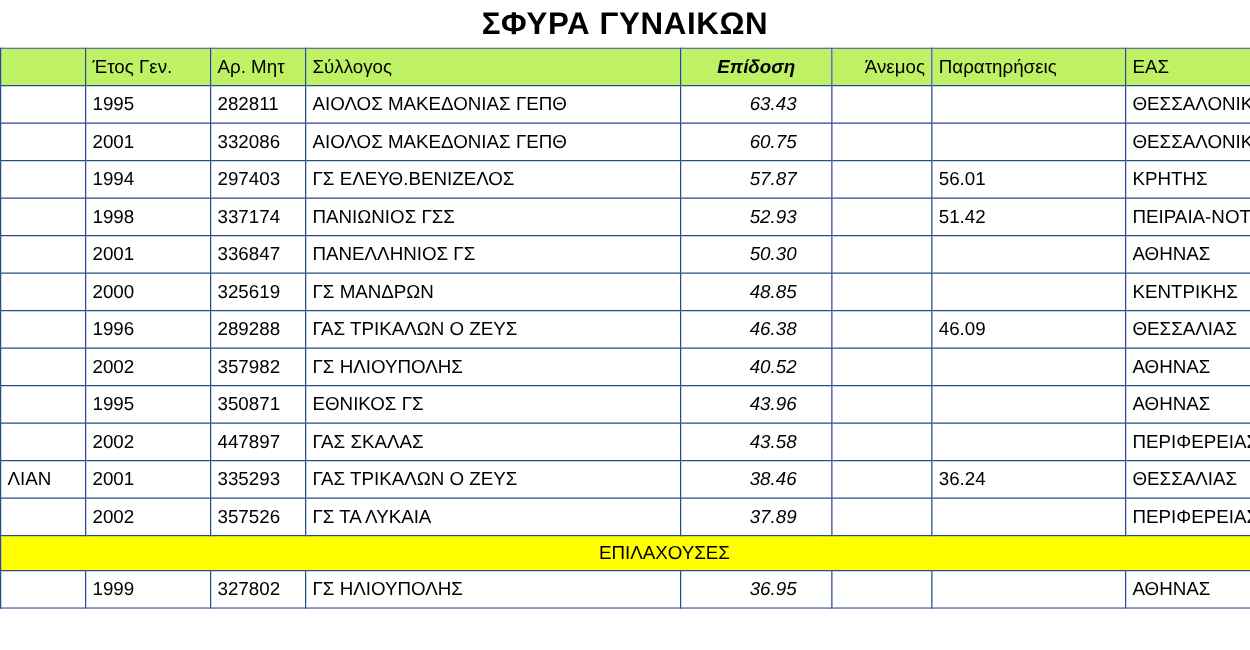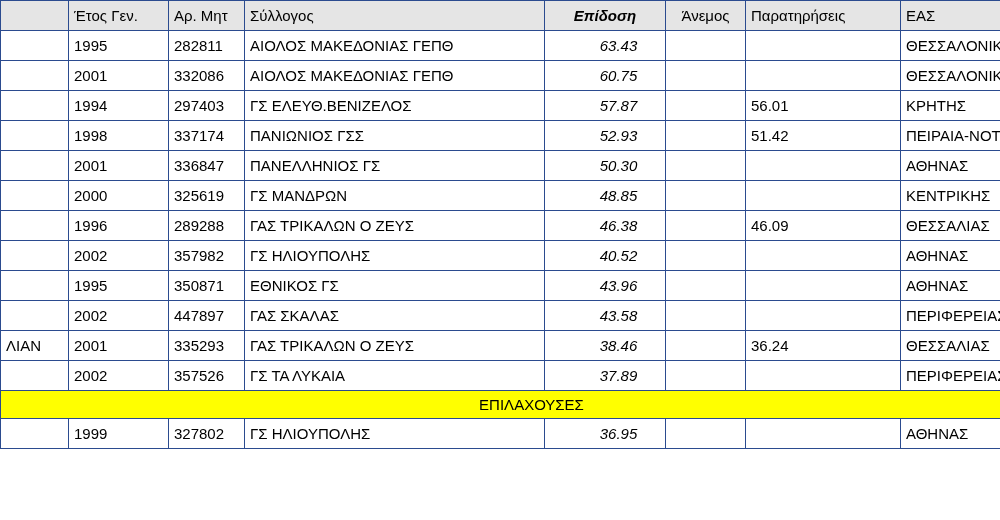--- a/index.html
+++ b/index.html
@@ -42,35 +42,35 @@
     border: 1px solid #2b4b8f;
     height: 30px;
     padding: 0 5px;
     box-sizing: border-box;
     white-space: nowrap;
     overflow: hidden;
     font-weight: normal;
     vertical-align: middle;
   }
   thead td {
-    background: #e5e5e5;
+    background: #bef264;
     font-size: 15px;
     text-align: left;
   }
   thead td.c-perf {
     text-align: center;
     font-weight: bold;
   }
   
   .c-name  { width: 68px; }
   .c-year  { width: 100px; text-align: left; }
   .c-reg   { width: 76px; text-align: left; margin-left: 34px; }
   .c-club  { width: 300px; text-align: left; }
   .c-perf  { width: 121px; text-align: center; font-style: italic; }
-  .c-wind  { width: 80px; text-align: center; }
+  .c-wind  { width: 80px; text-align: right; }
   .c-notes { width: 155px; text-align: left; }
   .c-eas   { width: 162px; text-align: left; }
 
   tbody td.c-perf { text-align: center; padding-left: 32px; }
 
   tr.section-row td {
     background: #ffff00;
     text-align: center;
     height: 28px;
     font-size: 15px;
@@ -78,20 +78,21 @@
   .clip {
     width: 1000px;
     overflow: hidden;
   }
 </style>
 </head>
 <body>
 
 <div class="page">
 
+  <div class="doc-title">ΣΦΥΡΑ ΓΥΝΑΙΚΩΝ</div>
 
   <div class="clip">
     <table class="results">
       <colgroup>
         <col class="c-name">
           <col class="c-year">
           <col class="c-reg">
           <col class="c-club">
         <col class="c-perf">
           <col class="c-wind">

